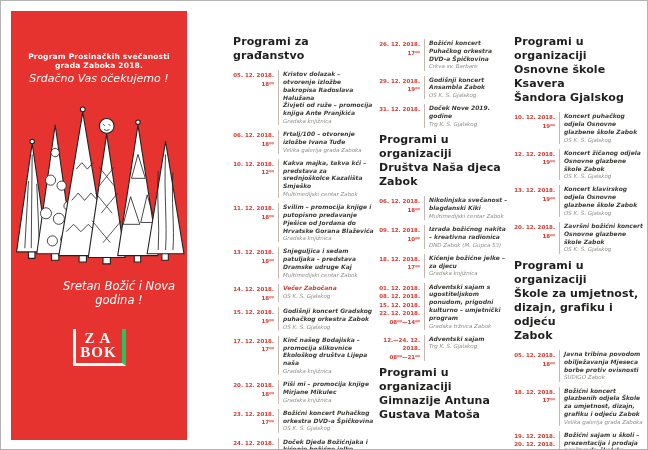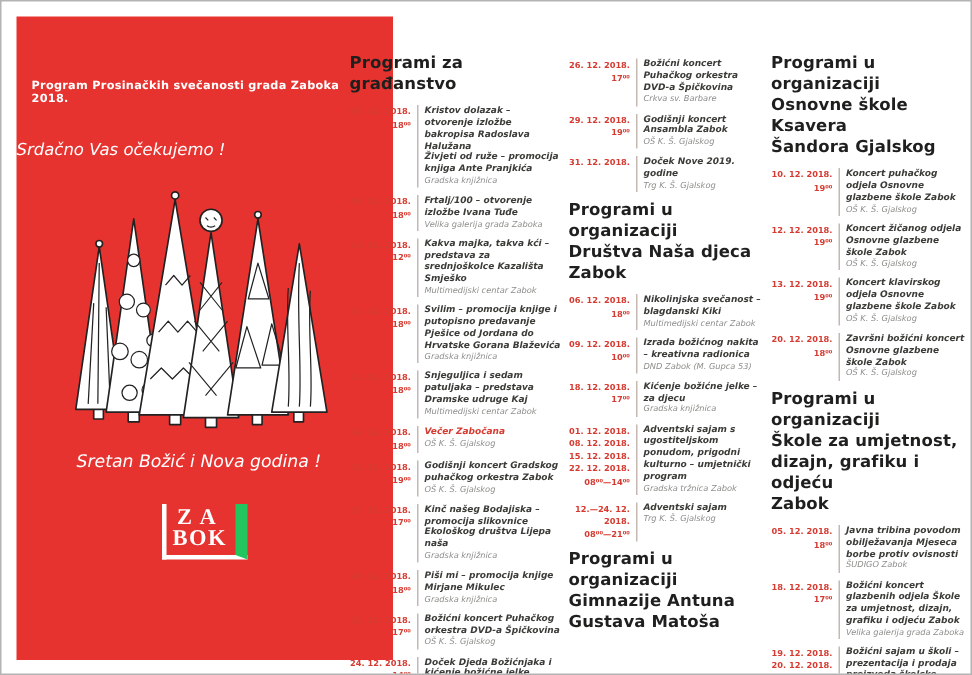--- a/index.html
+++ b/index.html
@@ -3,30 +3,30 @@
 <meta charset="utf-8">
 <style>
   html,body { margin:0; padding:0; background:#fff; }
   .page {
     position:relative; width:648px; height:450px; box-sizing:border-box;
     background:#ffffff; border:1px solid #b3b3b3; overflow:hidden;
     font-family:"DejaVu Sans","Liberation Sans",sans-serif;
   }
   
   .panel {
-    position:absolute; left:10px; top:10px; width:251px; height:429px;
-    background:#e73330; color:#ffffff; 
+    position:absolute; left:10px; top:10px; width:176px; height:429px;
+    background:#e73330; color:#ffffff; text-align:center;
   }
   .panel-header { margin-top:41px; padding:0 10px; font-size:7.5px; font-weight:bold; letter-spacing:.2px; }
-  .panel-welcome { margin-top:23px; font-style:italic; font-size:11px; }
+  .panel-welcome { margin-top:2px; font-style:italic; font-size:11px; }
   .trees { display:block; margin:8px auto 0; }
   .panel-greeting { margin-top:8px; font-style:italic; font-size:11.5px;padding-left:40px; }
   .logo {
     margin:22px auto 0; width:38px; padding:2px 4px 3px;
-    border-left:3px solid #fff; border-right:8px solid #22c55e; border-bottom:3px solid #fff;
+    border-left:3px solid #fff; border-right:4px solid #22c55e; border-bottom:3px solid #fff;
     font-family:"Liberation Serif","DejaVu Serif",serif; font-weight:bold;
     font-size:15px; line-height:.95; color:#fff;
   }
   .logo span { display:block; }
   .logo .l1 { letter-spacing:5px; padding-left:3px; }
   .logo .l2 { letter-spacing:1px; }
   
   .col { position:absolute; top:34px; }
   .col1 { left:232px; width:141px; }
   .col2 { left:378px; width:130px; }

